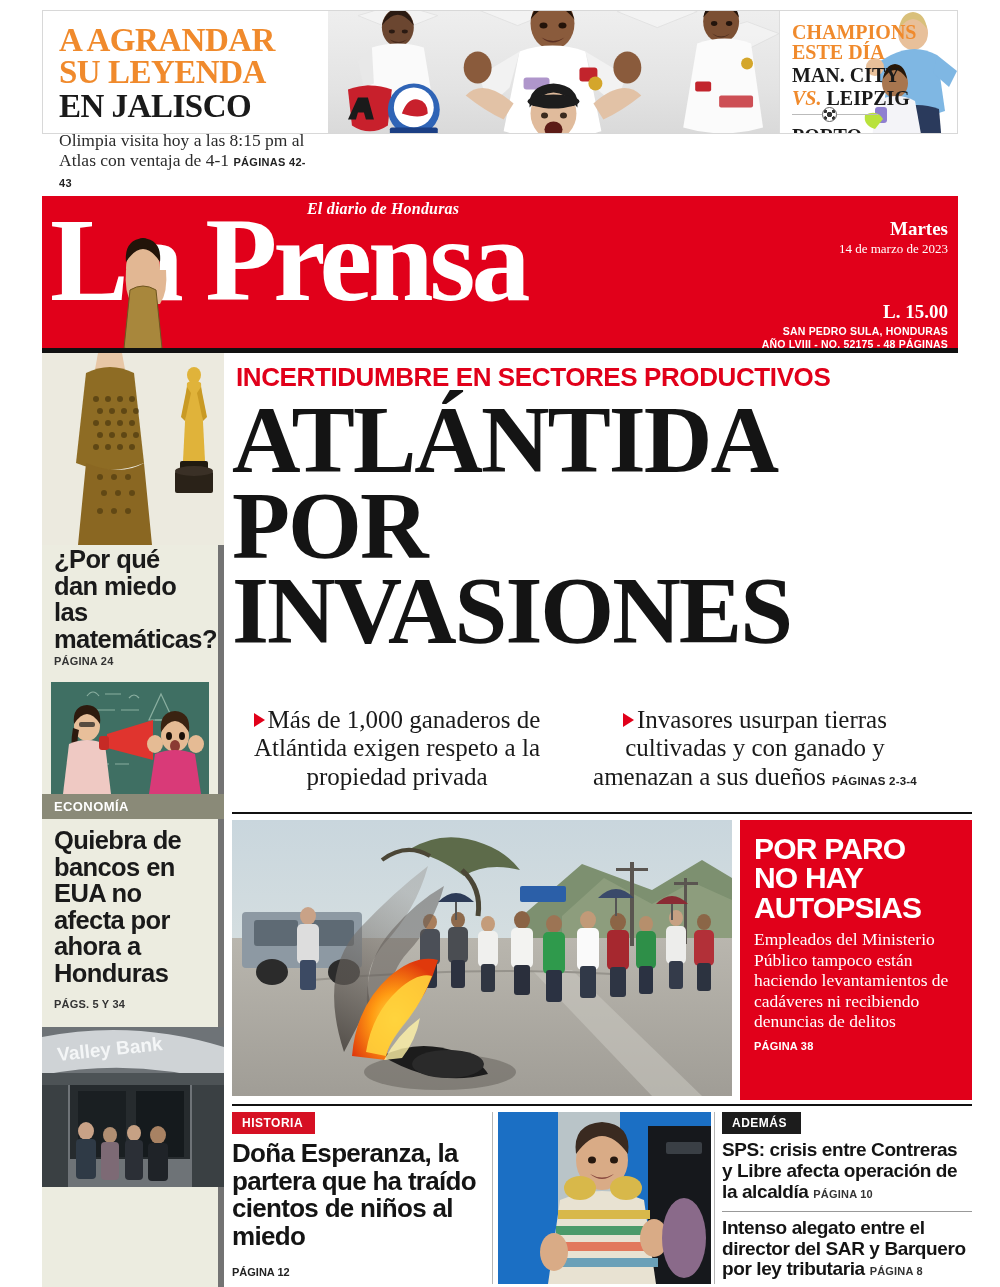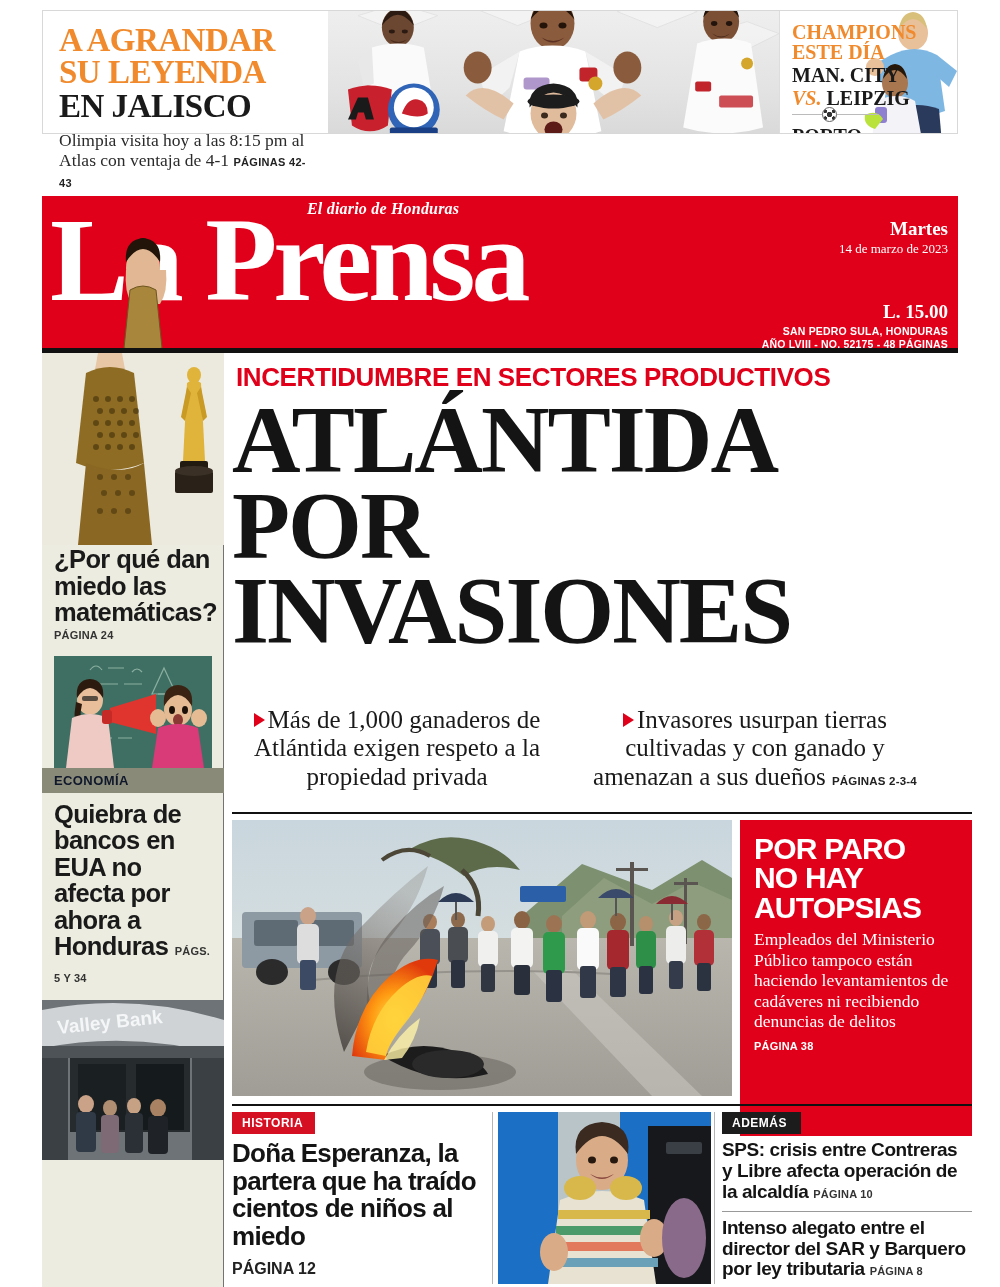--- a/index.html
+++ b/index.html
@@ -41,54 +41,54 @@
   .mh-right { position:absolute; right:10px; top:22px; text-align:right; color:#fff; }
   .mh-day { font-family:"Liberation Serif", serif; font-weight:bold; font-size:19px; }
   .mh-date { font-family:"Liberation Serif", serif; font-size:13px; margin-top:1px; }
   .mh-price { font-family:"Liberation Serif", serif; font-weight:bold; font-size:19px; margin-top:44px; }
   .mh-city { font-size:10.5px; font-weight:bold; letter-spacing:0.2px; margin-top:2px; }
   .mh-issue { font-size:10.5px; font-weight:bold; letter-spacing:0.2px; margin-top:1px; }
   .mh-model { position:absolute; left:58px; top:34px; width:86px; height:118px; z-index:5; }
   .mh-underline { position:absolute; left:42px; top:348px; width:916px; height:5px; background:#111; }
 
   
-  .sidebar { position:absolute; left:42px; top:353px; width:182px; height:934px; background:#ecece0; border-right:1px solid #737373; }
+  .sidebar { position:absolute; left:42px; top:353px; width:182px; height:934px; background:#ecece0; border-right:6px solid #737373; }
   .sb-photo-oscar { position:absolute; left:0; top:0; width:182px; height:192px; overflow:hidden; }
   .band-show { background:#D5117E; color:#fff; font-family:"Liberation Sans", sans-serif; font-weight:bold; font-size:35px; line-height:1.0; padding:4px 10px 6px 12px; letter-spacing:-0.5px; width:182px; }
   .sb-block { padding:8px 12px 8px 12px; }
   .sb-head { font-family:"Liberation Sans", sans-serif; font-weight:bold; font-size:25.5px; line-height:1.04; color:#1a1a1a; letter-spacing:-0.6px; }
   .sb-pag { font-family:"Liberation Sans", sans-serif; font-weight:bold; font-size:11px; color:#333; margin-top:3px; letter-spacing:0.2px; }
   .sb-rule { height:1px; background:#bdbdae; margin:2px 12px 0 12px; }
   .sb-photo-math { width:158px; height:112px; margin:7px auto 0 auto; overflow:hidden; position:relative; }
-  .band-eco { background:#8a8a78; color:#0f172a; font-weight:bold; font-size:13px; letter-spacing:0.4px; padding:5px 12px 5px 12px; width:182px; }
+  .band-eco { background:#8a8a78; color:#ffffff; font-weight:bold; font-size:13px; letter-spacing:0.4px; padding:5px 12px 5px 12px; width:182px; }
   .sb-photo-svb { width:182px; height:160px; overflow:hidden; position:relative; margin-top:6px; }
 
   
   .kicker { position:absolute; left:236px; top:362px; color:#E1001A; font-family:"Liberation Sans", sans-serif; font-weight:bold; font-size:26px; letter-spacing:-0.4px; }
   .lead { position:absolute; left:232px; top:398px; width:740px; }
   .lead-line { font-family:"Liberation Serif", serif; font-weight:bold; color:#141414; font-size:95px; line-height:0.90; letter-spacing:-2px; }
   .bullets { position:absolute; left:232px; top:706px; width:740px; display:flex; gap:28px;text-align:center; }
   .bullet { width:330px; font-family:"Liberation Serif", serif; font-size:25px; line-height:1.13; color:#1a1a1a; }
   .tri { display:inline-block; width:0; height:0; border-left:11px solid #E1001A; border-top:7px solid transparent; border-bottom:7px solid transparent; margin-right:3px; vertical-align:1px;}
   .bl-pag { font-family:"Liberation Sans", sans-serif; font-weight:bold; font-size:11.5px; color:#222; letter-spacing:0.2px; }
   .lead-rule { position:absolute; left:232px; top:812px; width:740px; height:2px; background:#111; }
 
   
   .firephoto { position:absolute; left:232px; top:820px; width:500px; height:276px; overflow:hidden; background:#b9b9b4; }
-  .redbox { position:absolute; left:740px; top:820px; width:232px; height:316px; background:#E1001A; color:#fff; padding:14px 13px 8px 14px; }
+  .redbox { position:absolute; left:740px; top:820px; width:232px; height:280px; background:#E1001A; color:#fff; padding:14px 13px 8px 14px; }
   .rb-head { font-family:"Liberation Sans", sans-serif; font-weight:bold; font-size:30px; line-height:0.98; letter-spacing:-0.8px; }
   .rb-deck { font-family:"Liberation Serif", serif; font-size:17.5px; line-height:1.17; margin-top:7px; }
   .rb-pag { font-family:"Liberation Sans", sans-serif; font-weight:bold; font-size:11px; margin-top:8px; letter-spacing:0.2px;}
 
   
   .bot-rule { position:absolute; left:232px; top:1104px; width:740px; height:2px; background:#111; }
   .historia { position:absolute; left:232px; top:1112px; width:258px; }
   .band-hist { display:inline-block; background:#D61023; color:#fff; font-weight:bold; font-size:12px; letter-spacing:0.5px; padding:4px 12px 4px 10px; }
   .hist-head { font-family:"Liberation Sans", sans-serif; font-weight:bold; font-size:26px; line-height:1.06; color:#141414; margin-top:6px; letter-spacing:-0.7px; }
-  .hist-pag { font-family:"Liberation Sans", sans-serif; font-weight:bold; font-size:16px; color:#222; margin-top:10px; }
+  .hist-pag { font-family:"Liberation Sans", sans-serif; font-weight:bold; font-size:11px; color:#222; margin-top:16px; }
   .bot-photo { position:absolute; left:498px; top:1112px; width:213px; height:172px; overflow:hidden; background:#1d56a8; }
   .ademas { position:absolute; left:722px; top:1112px; width:250px; }
   .band-ademas { display:inline-block; background:#1c1c1c; color:#fff; font-weight:bold; font-size:12px; letter-spacing:0.5px; padding:4px 14px 4px 10px; }
   .ad-item { font-family:"Liberation Sans", sans-serif; font-weight:bold; font-size:19px; line-height:1.1; color:#141414; margin-top:6px; letter-spacing:-0.4px;}
   .ad-pag { font-family:"Liberation Sans", sans-serif; font-weight:bold; font-size:11px; color:#333; letter-spacing:0.2px;}
   .ad-rule { height:1px; background:#999; margin:8px 0 4px 0; }
   .vdiv { position:absolute; top:1112px; width:1px; height:172px; background:#b5b5b5; }
 </style>
 </head>
 <body>

